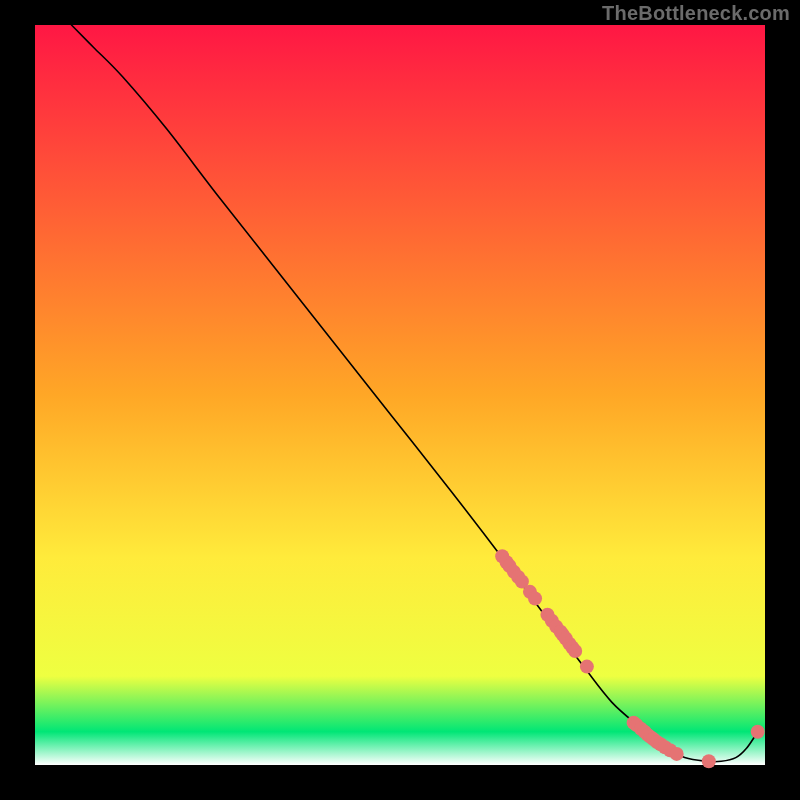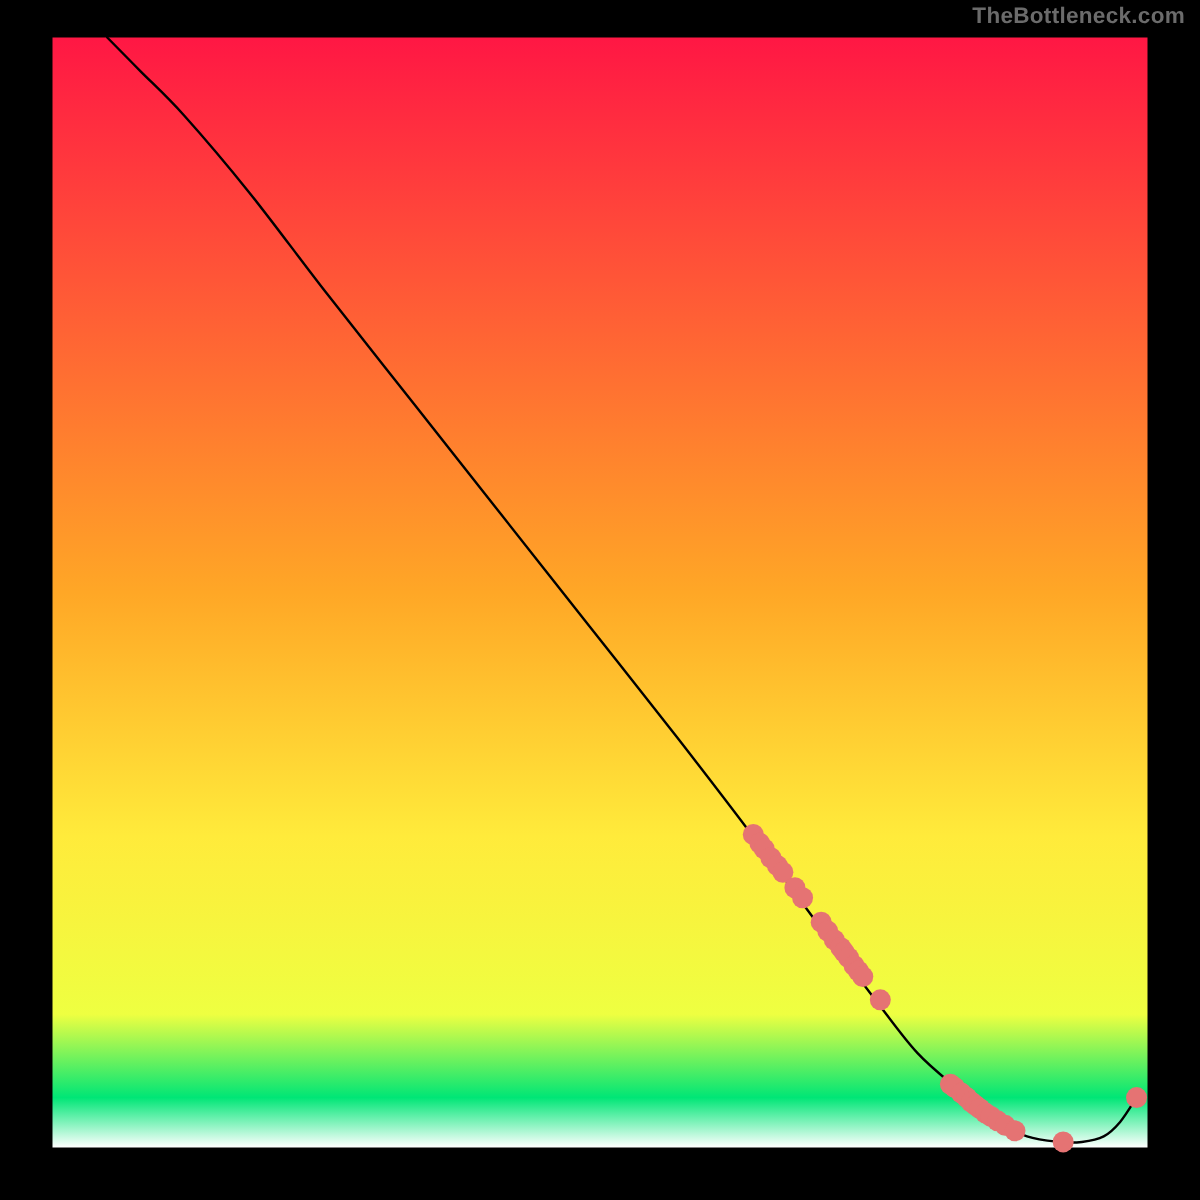--- a/index.html
+++ b/index.html
@@ -16,21 +16,21 @@
     height: 800px;
   }
   svg {
     display: block;
   }
   .watermark {
     position: absolute;
     top: 2px;
     right: 10px;
     font-family: Arial, Helvetica, sans-serif;
-    font-size: 15px;
+    font-size: 20px;
     font-weight: 600;
     color: #6b6b6b;
     letter-spacing: 0.2px;
   }
 </style>
 </head>
 <body>
 
 <div class="stage">
   <svg id="chart-svg" width="800" height="800" viewBox="0 0 800 800">

